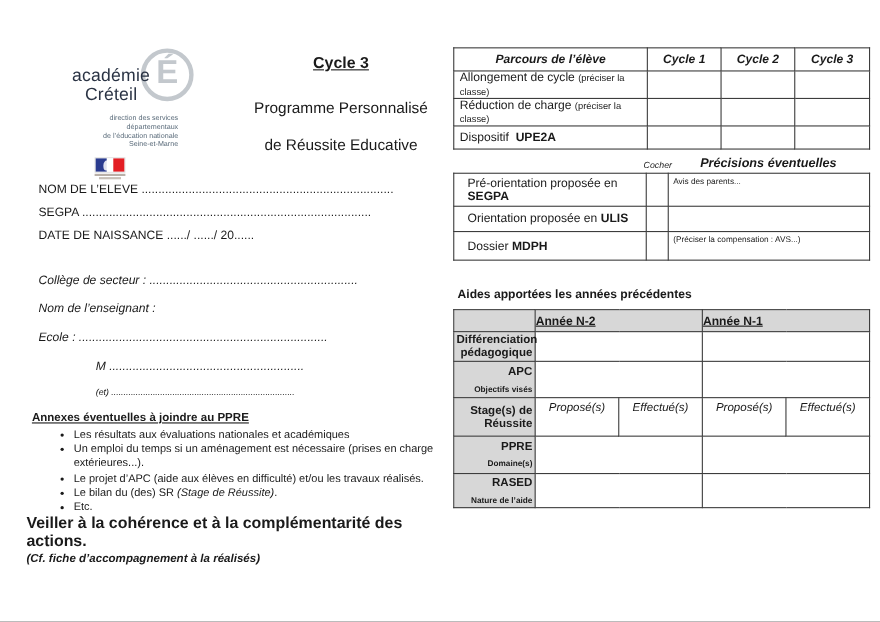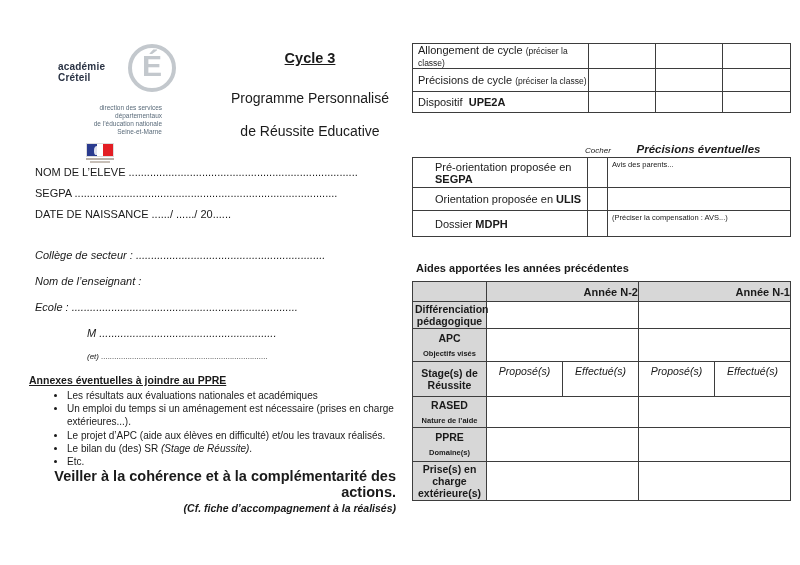--- a/index.html
+++ b/index.html
@@ -13,22 +13,22 @@
   
   #logo { position:absolute; left:58px; top:44px; width:118px; }
   .logo-mark { position:relative; height:58px; }
   .logo-circle {
     position:absolute; right:0; top:0; width:48px; height:48px;
     border:4px solid #c3c8cd; border-radius:50%;
     display:flex; align-items:center; justify-content:center;
   }
   .logo-letter { color:#c3c8cd; font-size:30px; font-weight:bold; line-height:1; margin-top:-4px; }
   .logo-academy {
-    position:absolute; left:0; top:18px; width:86px; text-align:left;
-    font-size:10px; font-weight:bold; color:#2a3344; line-height:1.05;
+    position:absolute; left:0; top:18px; width:86px; text-align:center;
+    font-size:16px; font-weight:normal; color:#2a3344; line-height:1.05;
     letter-spacing:0.2px;
   }
   .logo-dsden {
     margin-top:2px; text-align:right; width:104px;
     font-size:6.5px; color:#5a6b7a; line-height:1.25;
   }
   .logo-flag { margin:6px 0 0 28px; width:28px; }
   .flag-bands { display:flex; height:14px; border:0.5px solid #ddd; }
   .flag-blue { width:11px; background:#2a3b8f; position:relative; }
   .flag-blue::after{ content:""; position:absolute; right:-3px; top:2px; width:6px; height:9px;
@@ -51,21 +51,21 @@
   #school .small { font-size:8px; line-height:22px; }
 
   
   #annexes { position:absolute; left:29px; top:374px; width:378px; }
   #annexes .ann-title { font-size:10.5px; font-weight:bold; text-decoration:underline; }
   #annexes ul { margin:3px 0 0 38px; }
   #annexes li { font-size:10px; line-height:13.2px; list-style-type:disc; }
   #annexes .it { font-style:italic; }
 
   
-  #footer { position:absolute; left:8px; top:468px; width:388px; text-align:right; }
+  #footer { position:absolute; left:24px; top:468px; width:388px; text-align:left; }
   #footer .f-bold { font-size:14.5px; font-weight:bold; }
   #footer .f-it { font-size:10.5px; font-style:italic; font-weight:bold; margin-top:2px; }
 
   
   table { border-collapse:collapse; table-layout:fixed; }
   td, th { border:1px solid #3d3d3d; font-weight:normal; }
 
   
   #table1 { position:absolute; left:412px; top:43px; width:378px; }
   #table1 th { font-size:11px; font-weight:bold; font-style:italic; text-align:center; height:21px; }
@@ -74,32 +74,32 @@
   #table1 .b { font-weight:bold; }
 
   
   #cocher-label { position:absolute; left:578px; top:146px; width:40px; text-align:center;
     font-size:8px; font-style:italic; }
   #precisions-label { position:absolute; left:607px; top:143px; width:183px; text-align:center;
     font-size:11.5px; font-style:italic; font-weight:bold; }
 
   
   #table2 { position:absolute; left:412px; top:157px; width:378px; }
-  #table2 td.lbl { font-size:11px; padding-left:22px; }
+  #table2 td.lbl { font-size:11px; padding-left:12px; }
   #table2 td.chk { }
   #table2 td.note { font-size:7.5px; vertical-align:top; padding:2px 0 0 4px; }
   #table2 .b { font-weight:bold; }
 
   
   #aides-title { position:absolute; left:416px; top:262px; font-size:11px; font-weight:bold; }
 
   
   #table3 { position:absolute; left:412px; top:281px; width:378px; }
-  #table3 th { background:#d7d7d7; font-size:11px; font-weight:bold; text-align:right; height:20px; }
-  #table3 td.hd { background:#d7d7d7; font-size:10.5px; font-weight:bold; text-align:center;
+  #table3 th { background:#d7d7d7; font-size:11px; font-weight:bold; text-align:left; height:20px;text-decoration:underline; }
+  #table3 td.hd { background:#d7d7d7; font-size:10.5px; font-weight:bold; text-align:right;
     line-height:1.15; padding:1px 2px; vertical-align:middle; }
   #table3 td.hd .sub { display:block; font-size:7.5px; font-weight:bold; margin-top:6px; }
   #table3 td.cell { background:#fff; }
   #table3 td.stage { font-size:10.5px; font-style:italic; text-align:center; vertical-align:top; padding-top:3px; }
   #table3 td.lightL { border-left:1px solid #999; }
 </style>
 </head>
 <body>
 
 <div id="page">
@@ -168,28 +168,34 @@
   </div>
 
   <table id="table1">
     <colgroup>
         <col style="width:176px">
         <col style="width:67px">
         <col style="width:67px">
         <col style="width:68px">
       </colgroup>
     <tbody>
+        <tr>
+      <th>Parcours de l’élève</th>
+      <th>Cycle 1</th>
+      <th>Cycle 2</th>
+      <th>Cycle 3</th>
+    </tr>
     <tr>
       <td class="lbl" style="height:25px"><span>Allongement de cycle </span><span class="note">(préciser la classe)</span></td>
       <td></td>
       <td></td>
       <td></td>
     </tr>
     <tr>
-      <td class="lbl" style="height:23px"><span>Précisions de cycle </span><span class="note">(préciser la classe)</span></td>
+      <td class="lbl" style="height:23px"><span>Réduction de charge </span><span class="note">(préciser la classe)</span></td>
       <td></td>
       <td></td>
       <td></td>
     </tr>
     <tr>
       <td class="lbl" style="height:21px"><span>Dispositif </span>&nbsp;<span class="b">UPE2A</span></td>
       <td></td>
       <td></td>
       <td></td>
     </tr>
@@ -251,30 +257,25 @@
       <td class="cell" colspan="2"></td>
     </tr>
     <tr>
       <td class="hd" style="height:35px">Stage(s) de Réussite</td>
       <td class="stage">Proposé(s)</td>
       <td class="stage lightL">Effectué(s)</td>
       <td class="stage">Proposé(s)</td>
       <td class="stage lightL">Effectué(s)</td>
     </tr>
     <tr>
+      <td class="hd" style="height:34px"><span>PPRE</span><span class="sub">Domaine(s)</span></td>
+      <td class="cell" colspan="2"></td>
+      <td class="cell" colspan="2"></td>
+    </tr>
+    <tr>
       <td class="hd" style="height:31px"><span>RASED</span><span class="sub">Nature de l’aide</span></td>
-      <td class="cell" colspan="2"></td>
-      <td class="cell" colspan="2"></td>
-    </tr>
-    <tr>
-      <td class="hd" style="height:34px"><span>PPRE</span><span class="sub">Domaine(s)</span></td>
-      <td class="cell" colspan="2"></td>
-      <td class="cell" colspan="2"></td>
-    </tr>
-    <tr>
-      <td class="hd" style="height:39px">Prise(s) en charge extérieure(s)</td>
       <td class="cell" colspan="2"></td>
       <td class="cell" colspan="2"></td>
     </tr>
   </tbody>
     </table>
 
 </div>
 
 </body></html>

